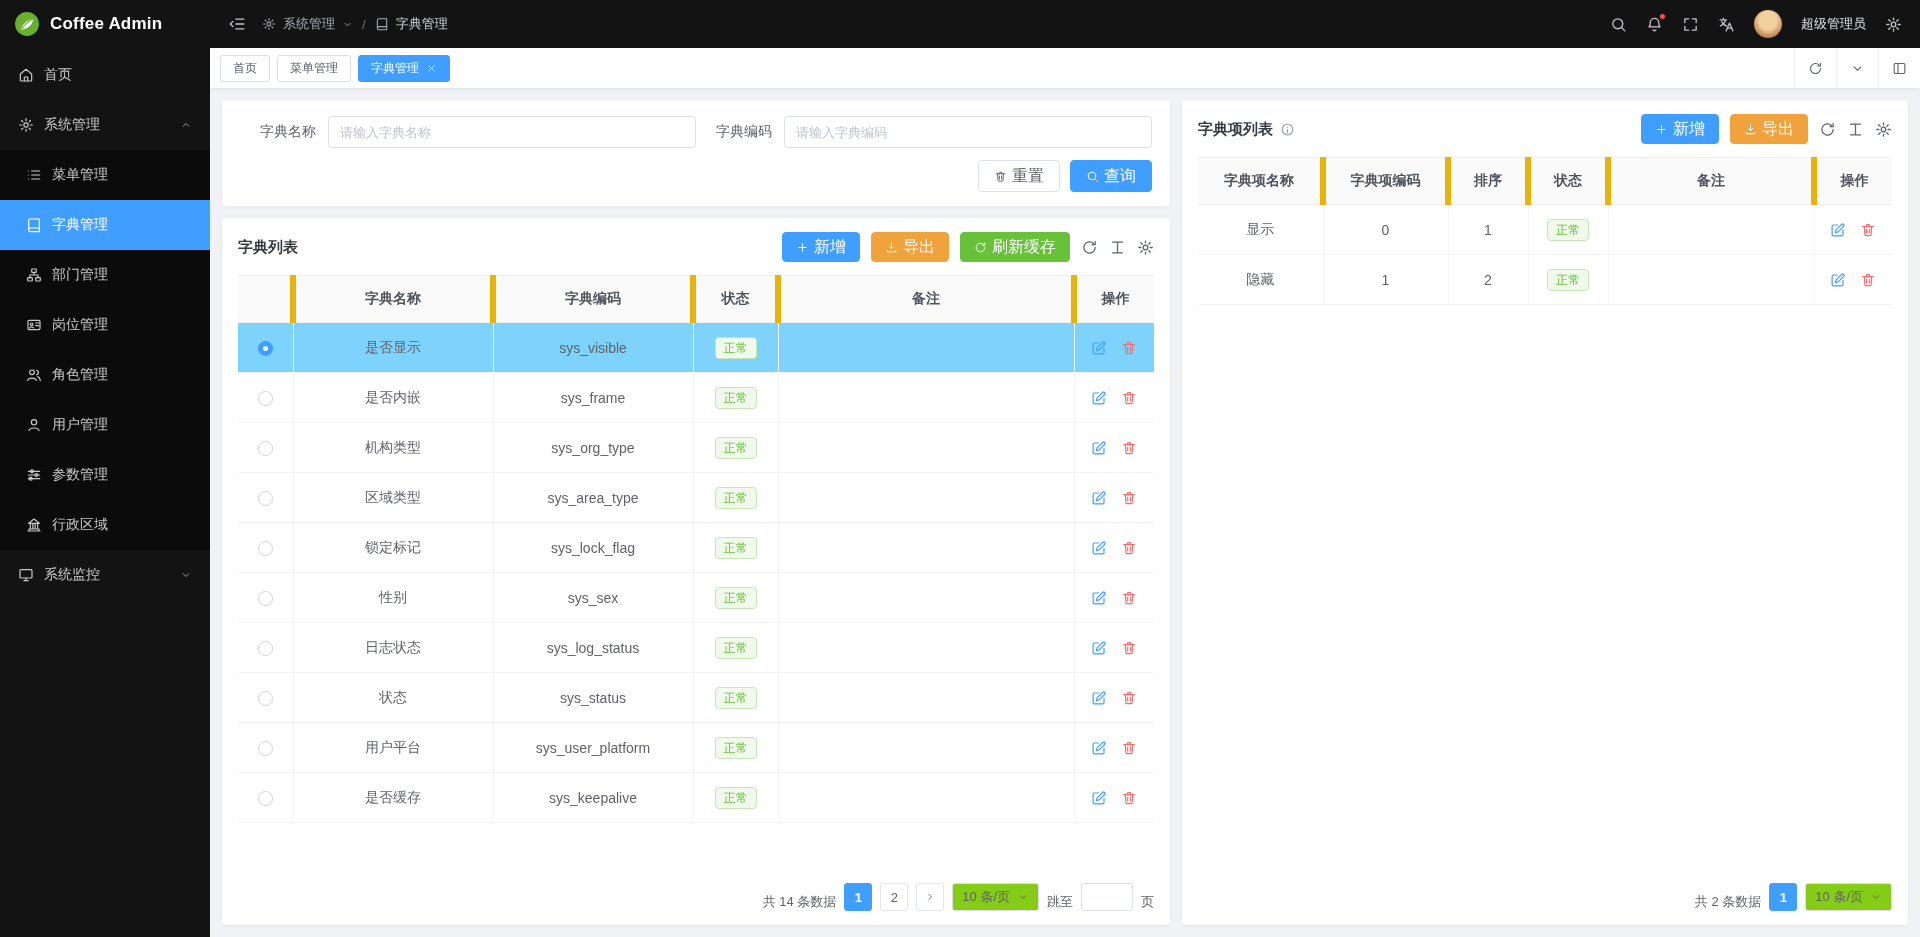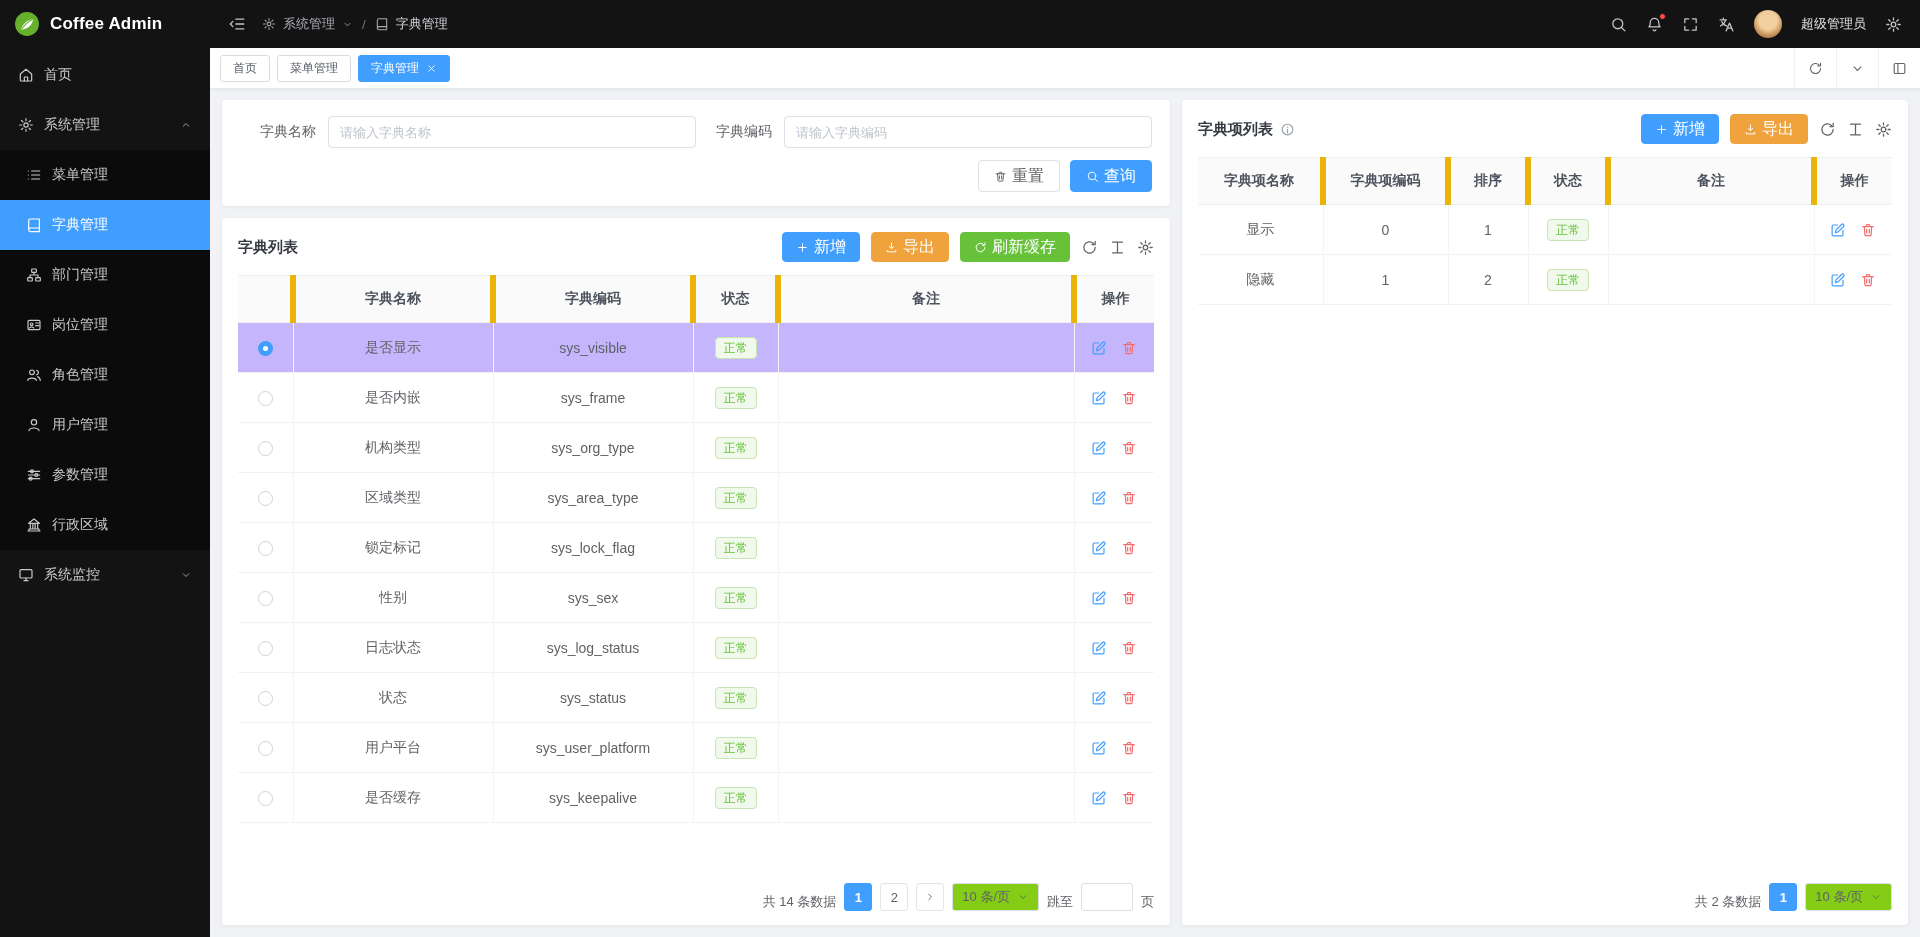--- a/index.html
+++ b/index.html
@@ -75,21 +75,21 @@
 .card-head{display:flex;align-items:center;margin-bottom:13px}
 .card-title{font-size:15px;font-weight:700;color:#363b42}
 .info-ic{width:15px;height:15px;color:#9aa0a8;margin-left:7px;cursor:pointer}
 .head-actions{margin-left:auto;display:flex;align-items:center;gap:11px}
 .icon-btn{width:17px;height:17px;color:#5f646b;cursor:pointer}
 
 .tbl{width:100%;border-collapse:collapse;table-layout:fixed}
 .tbl th{background:#fafafa;height:47px;font-size:14px;font-weight:700;color:#4e545d;text-align:center;border-top:1px solid #f0f0f0;border-bottom:1px solid #f0f0f0;border-right:6px solid #eab308}
 .tbl td{height:50px;text-align:center;font-size:14px;color:#606266;border-bottom:1px solid #f2f2f2;border-right:1px solid #f5f5f5;overflow:hidden;white-space:nowrap}
 .tbl th:last-child,.tbl td:last-child{border-right:none}
-tr.selected td{background:#c4b5fd}
+tr.selected td{background:#7dd3fc}
 
 .radio{display:inline-block;width:15px;height:15px;border-radius:50%;border:1px solid #cfd3da;background:#fff;vertical-align:middle}
 .radio.checked{border:5px solid #409eff}
 .badge{display:inline-block;height:22px;line-height:20px;padding:0 8px;border:1px solid #c7e6b5;background:#f0f9eb;color:#67c23a;border-radius:4px;font-size:12px}
 .act{display:inline-block;width:16px;height:16px;margin:0 7px;vertical-align:-3px;cursor:pointer}
 .act.edit{color:#409eff}
 .act.del{color:#f56c6c}
 
 
 .pagination{margin-top:auto;display:flex;align-items:flex-end;justify-content:flex-end;gap:8px;padding-top:14px;font-size:13px;color:#606266}

